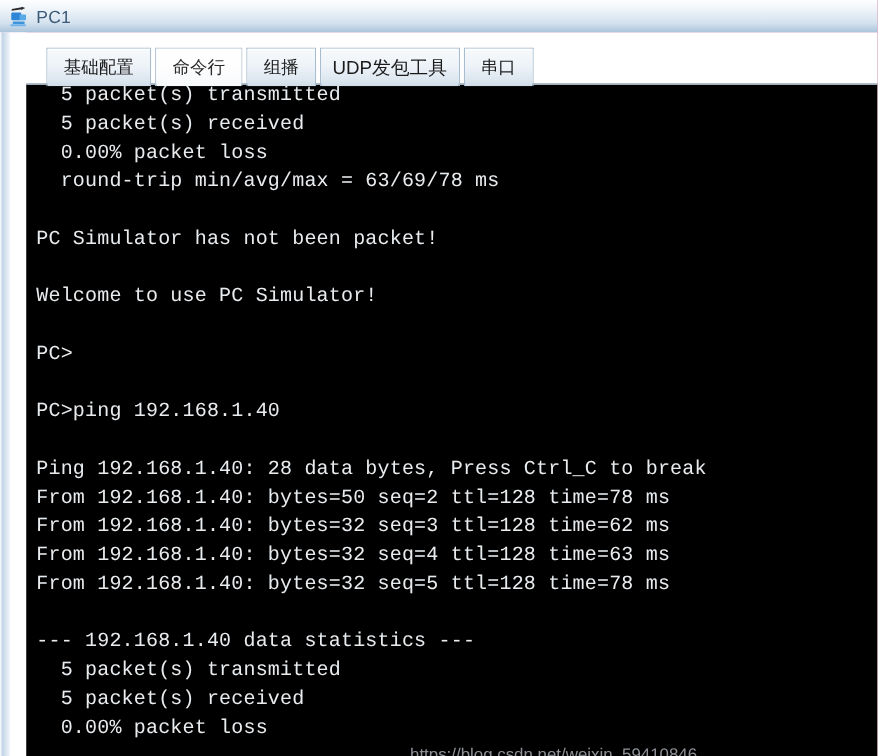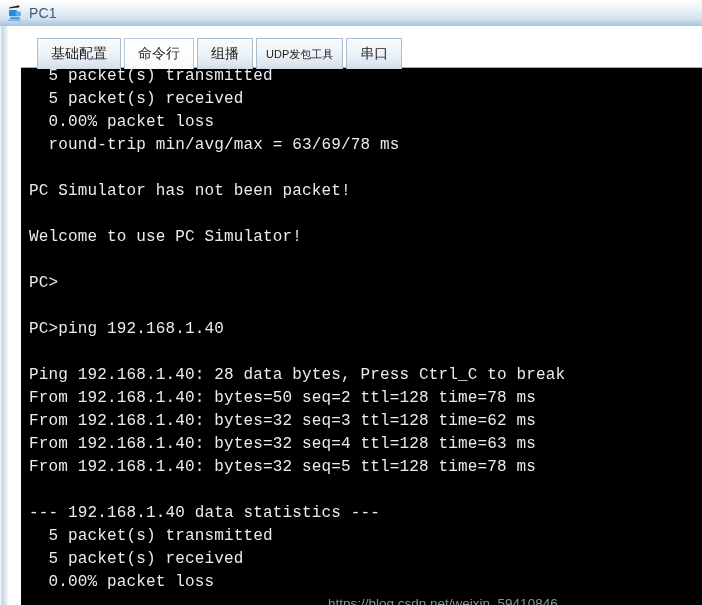--- a/index.html
+++ b/index.html
@@ -105,21 +105,21 @@
     white-space: nowrap;
     cursor: default;
   }
   .tab.active {
     background: linear-gradient(to bottom, #ffffff 0%, #fdfdfe 55%, #f6f9fb 100%);
     color: #2a2a2a;
     border-color: #b6c8d8;
     font-family: Liberation Mono, monospace;
   }
   .tab.small {
-    font-size: 11px;
+    font-size: 15px;
     padding: 0 9px;
   }
 
   
   .terminal {
     position: absolute;
     left: 21px;
     top: 41px;
     width: 681px;
     height: 538px;

